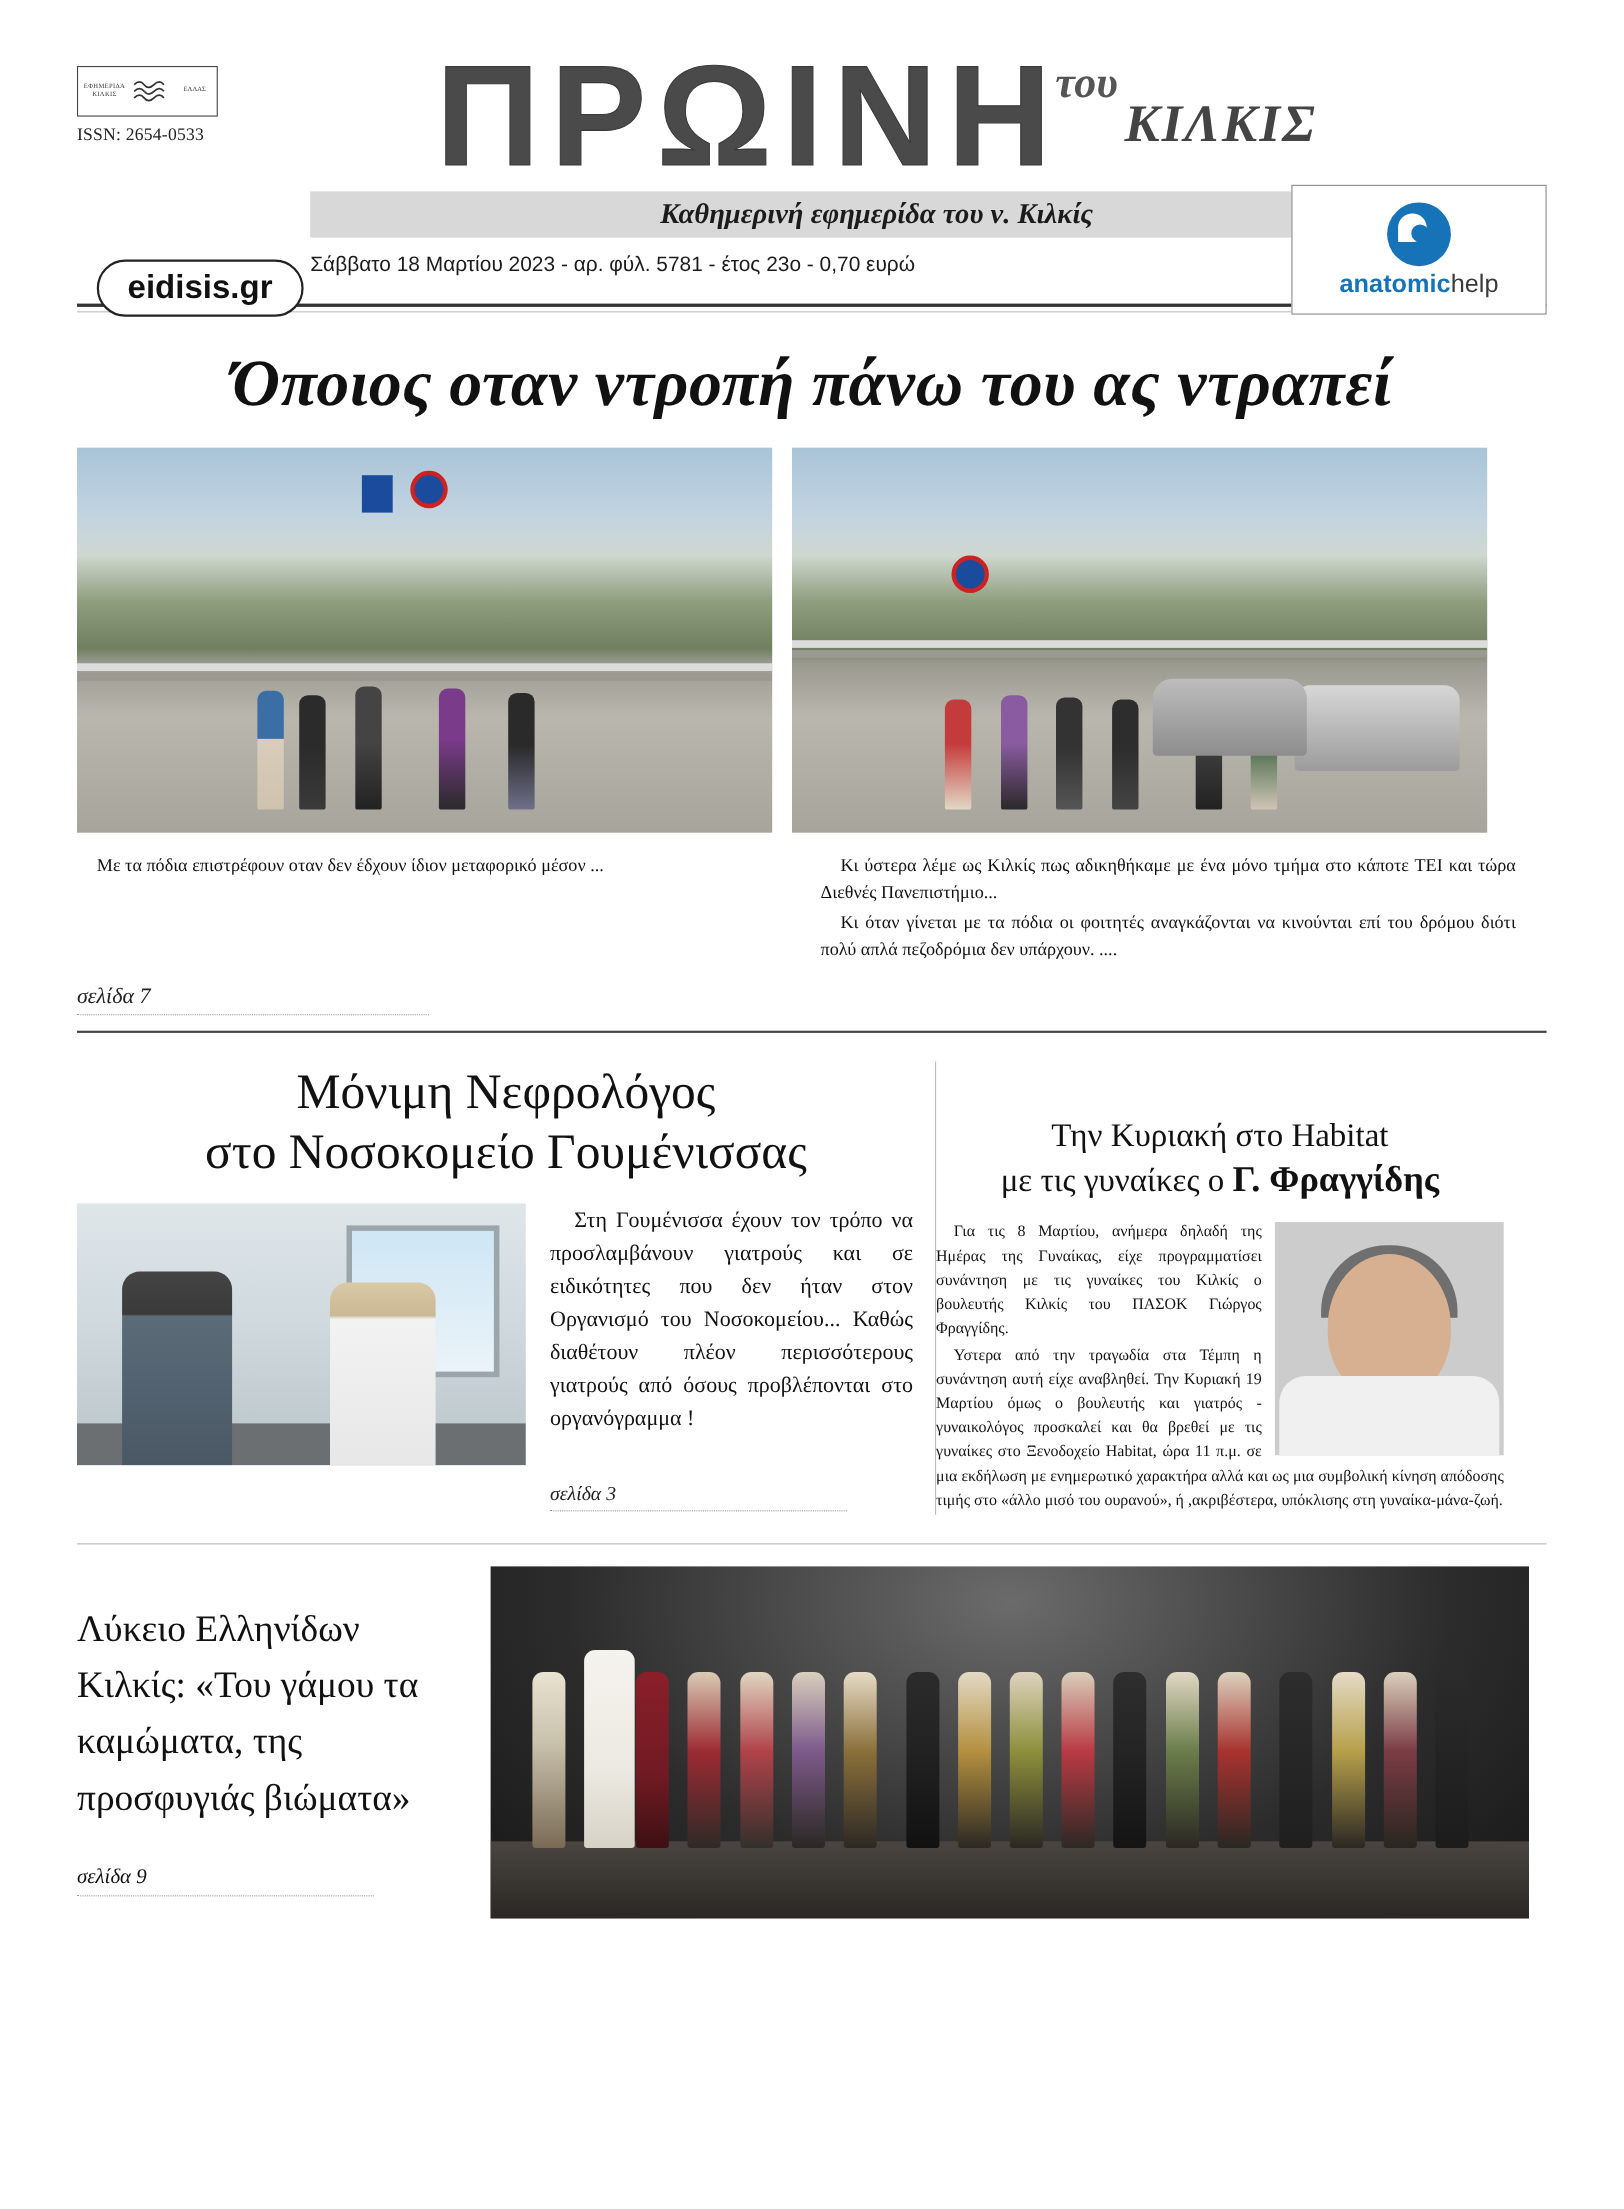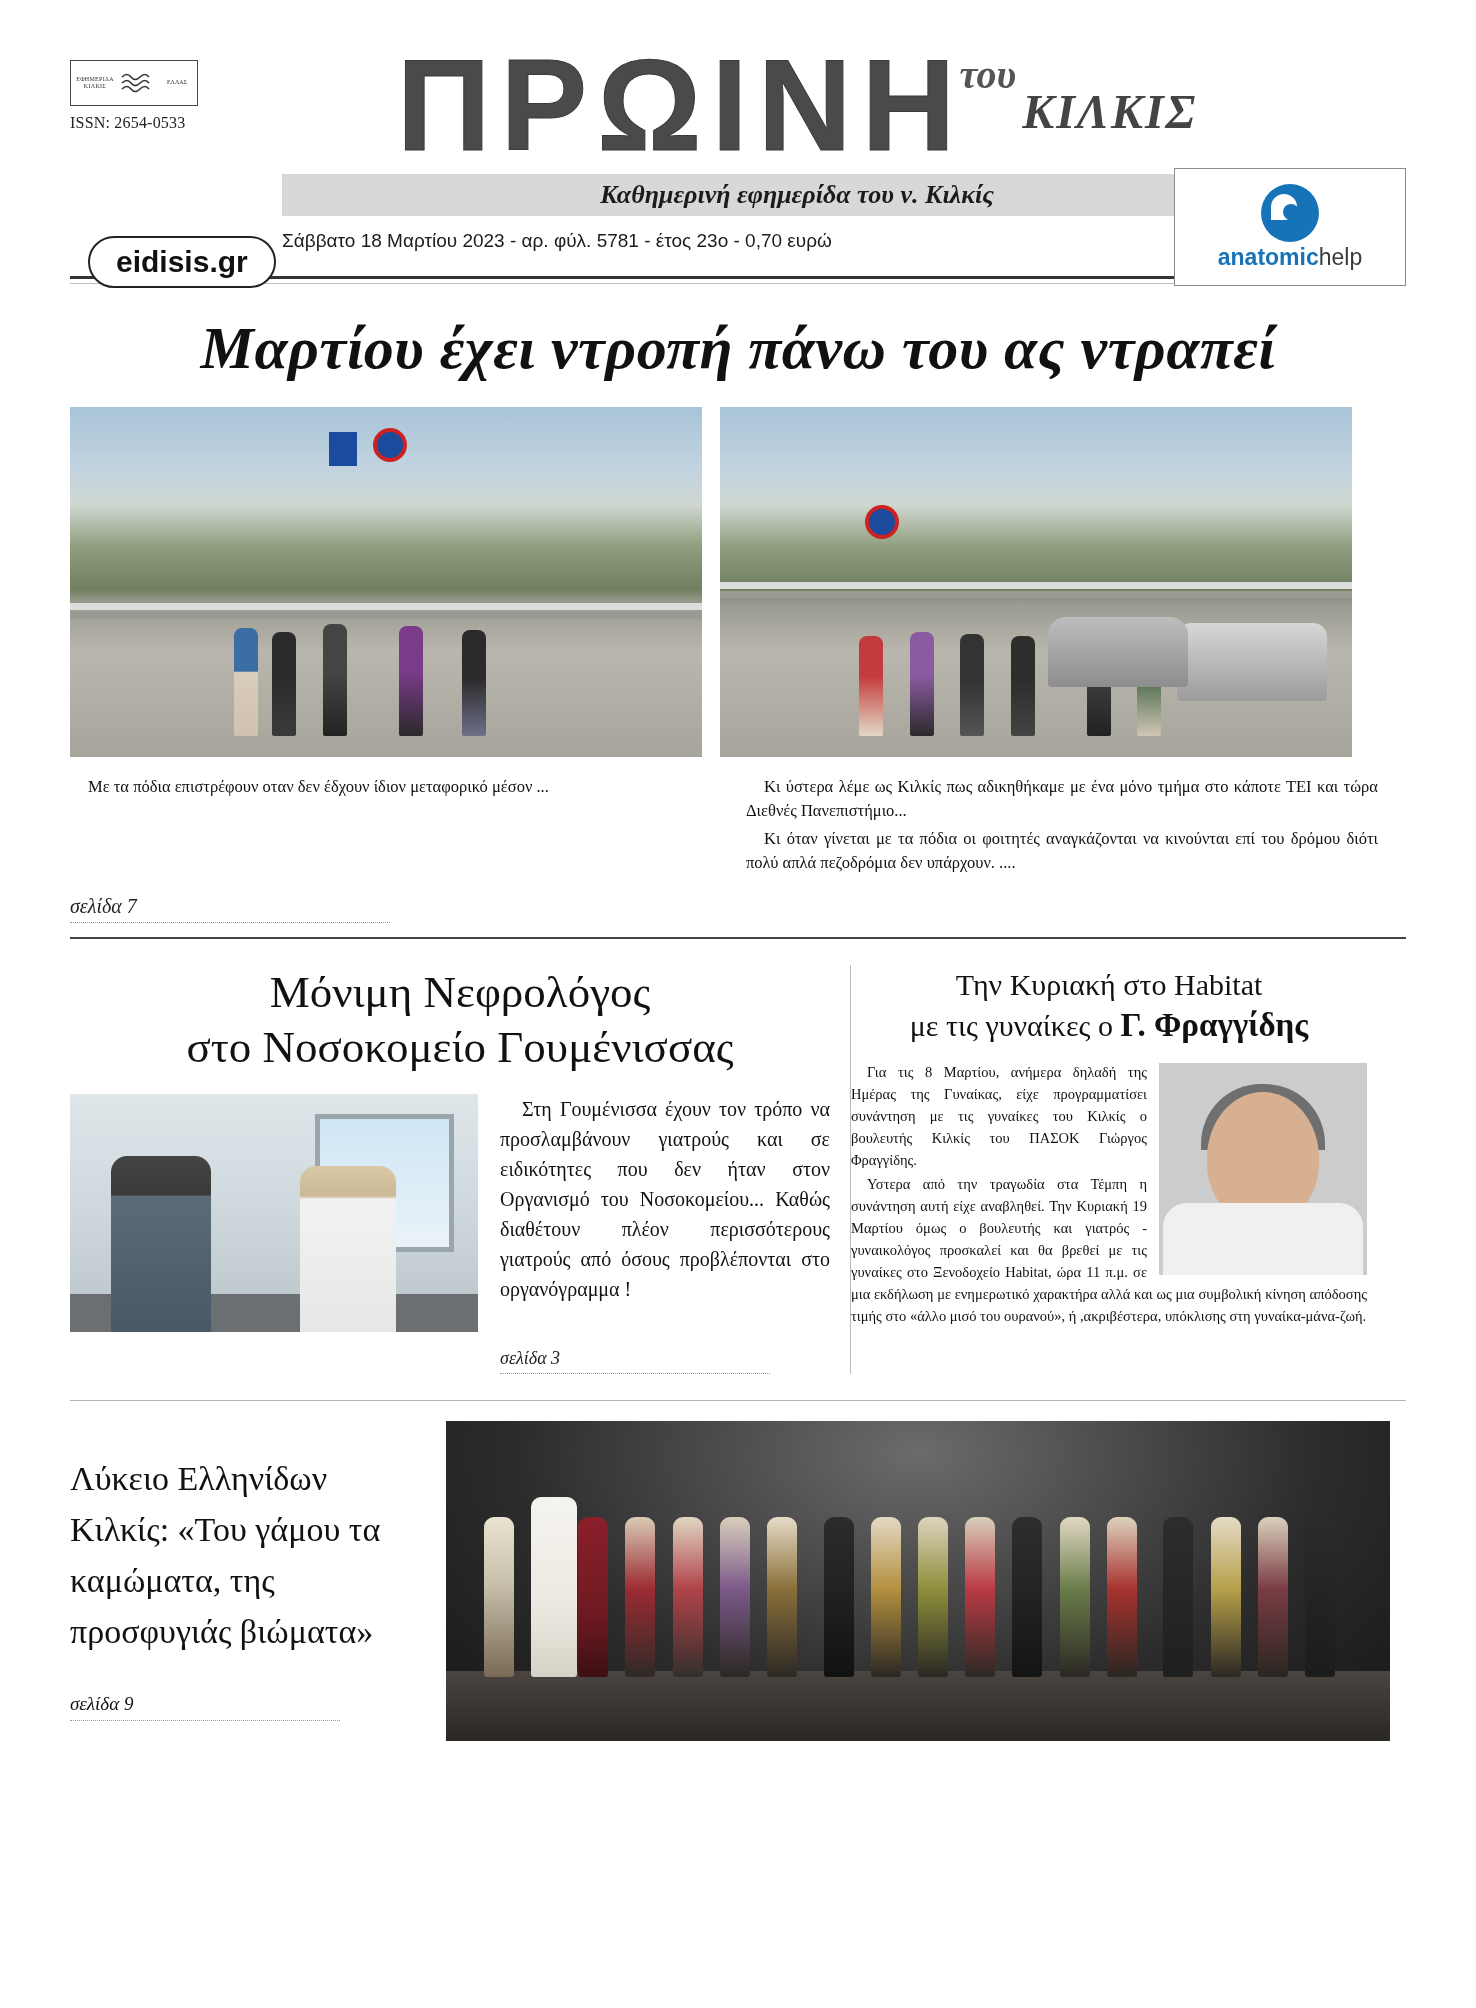--- a/index.html
+++ b/index.html
@@ -232,21 +232,21 @@
   }
 
   .section-rule { border-top: 2px solid #444; margin-top: 14px; }
 
   
   .mid {
     display: flex;
     margin-top: 26px;
   }
   .mid-left { width: 780px; }
-  .mid-right { width: 516px; }
+  .mid-right { width: 516px; margin-top: 48px; }
 
   .mid-left h2 {
     font-family: "Liberation Serif", serif;
     font-weight: normal;
     font-size: 45px;
     line-height: 1.22;
     text-align: center;
     margin: 0 0 20px 0;
     color: #111;
   }
@@ -440,21 +440,21 @@
     <div class="ad-box">
       <div class="ad-logo"></div>
       <div class="ad-text"><span class="b">anatomic</span><span class="g">help</span></div>
     </div>
   </div>
 
   <div class="rule-thick"></div>
   <div style="height:4px"></div>
   <div class="rule-thin"></div>
 
-  <h1 class="lead-head">Μαρτίου έχει ντροπή πάνω του ας ντραπεί</h1>
+  <h1 class="lead-head">Όποιος οταν ντροπή πάνω του ας ντραπεί</h1>
 
   <div class="lead-photos">
     <div class="photo ph-road">
       <div class="sign2"></div>
       <div class="sign"></div>
       <div class="guard"></div>
       <div class="figs">
         <div class="f" style="left:26%; background:linear-gradient(#3a6ea5 0%,#3a6ea5 40%,#d9cdbb 41%,#cfc2ae 100%); height:108px;"></div>
         <div class="f" style="left:32%; background:linear-gradient(#2b2b2b 0%,#2b2b2b 45%,#3a3a3a 100%); height:104px;"></div>
         <div class="f" style="left:40%; background:linear-gradient(#444 0%,#444 45%,#222 100%); height:112px;"></div>

